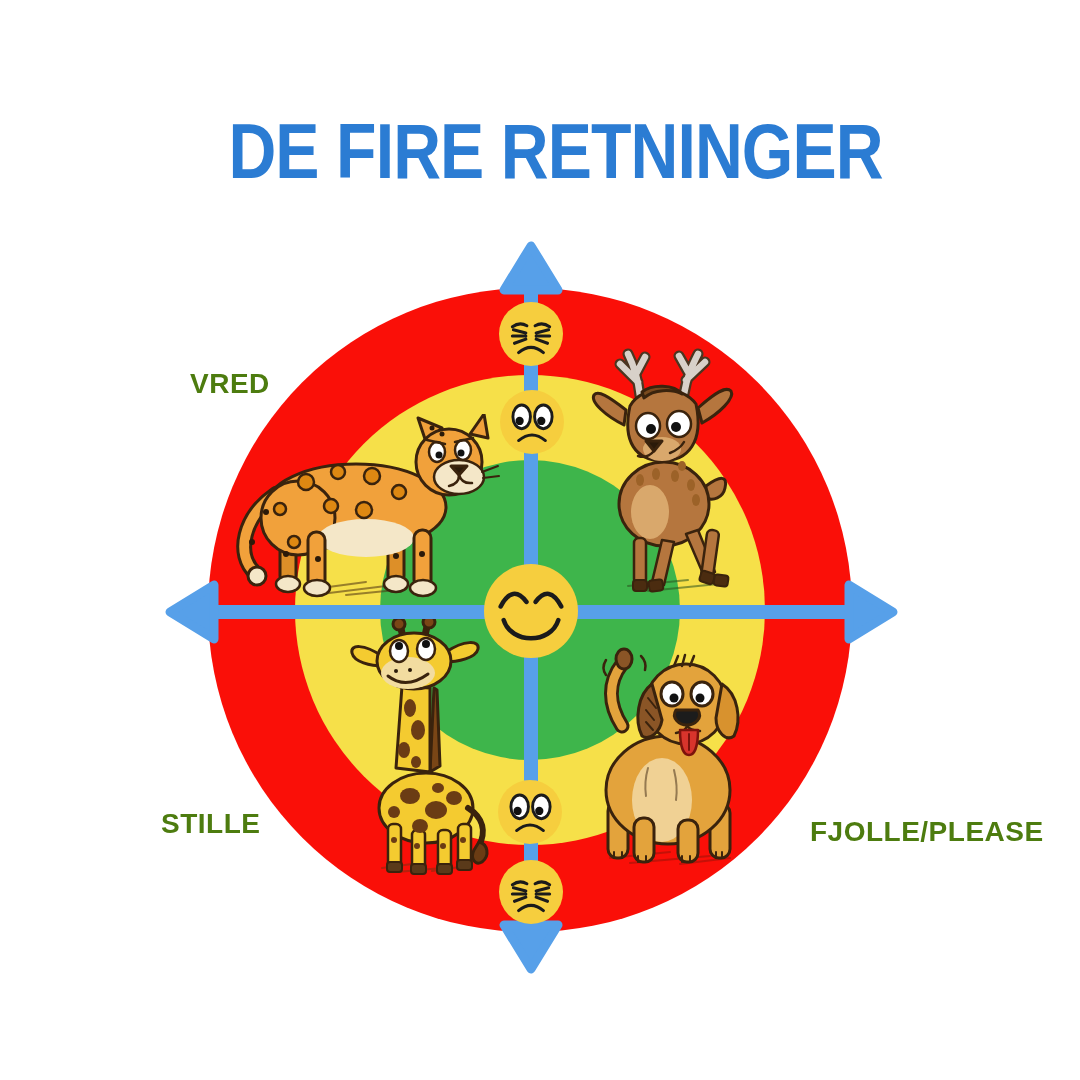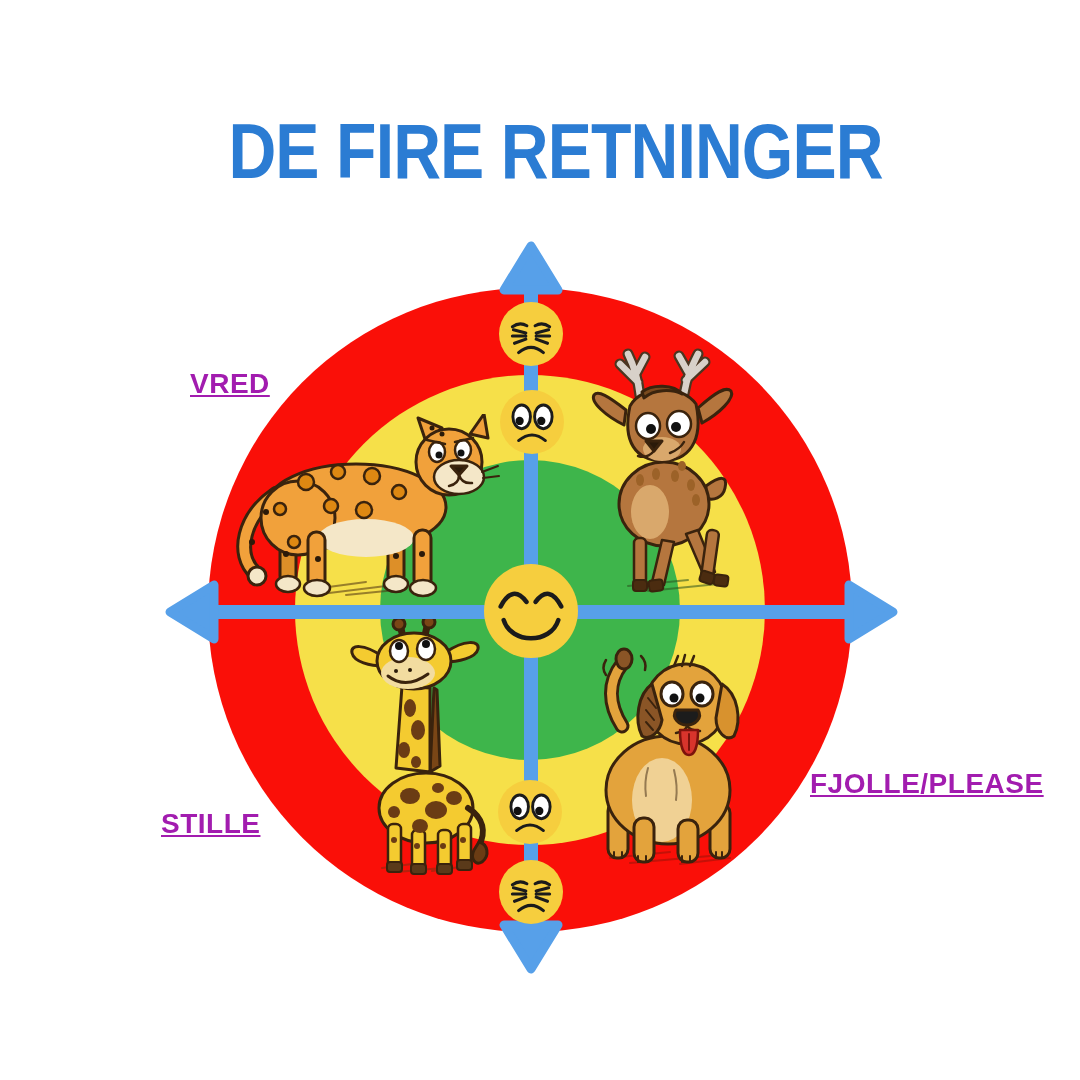--- a/index.html
+++ b/index.html
@@ -10,26 +10,26 @@
   #title{
     position:absolute;top:62px;left:16px;width:1080px;text-align:center;
     font-size:72px;font-weight:bold;color:#2b7cd3;letter-spacing:-1px;
   }
   #title span{display:inline-block;transform:scaleX(0.92) scaleY(1.08);transform-origin:center;}
   .ring{position:absolute;border-radius:50%;}
   #ring-outer{left:208px;top:288px;width:644px;height:644px;background:#fa0f08;}
   #ring-middle{left:295px;top:375px;width:470px;height:470px;background:#f6e049;}
   #ring-inner{left:380px;top:460px;width:300px;height:300px;background:#3eb54b;}
   .quad-label{
-    position:absolute;font-size:28px;font-weight:bold;color:#a21caf;letter-spacing:0.5px;text-decoration:underline;
+    position:absolute;font-size:28px;font-weight:bold;color:#4d7c0f;letter-spacing:0.5px;
   }
   #label-vred{left:190px;top:368px;}
   #label-bekymret{left:797px;top:367px;}
   #label-stille{left:161px;top:808px;}
-  #label-fjolle{left:810px;top:768px;}
+  #label-fjolle{left:810px;top:816px;}
   .layer{position:absolute;left:0;top:0;}
   .face{position:absolute;}
   svg{display:block;}
 </style>
 </head>
 <body>
 
 <div id="canvas">
 
   <h1 id="title"><span>DE FIRE RETNINGER</span></h1>

